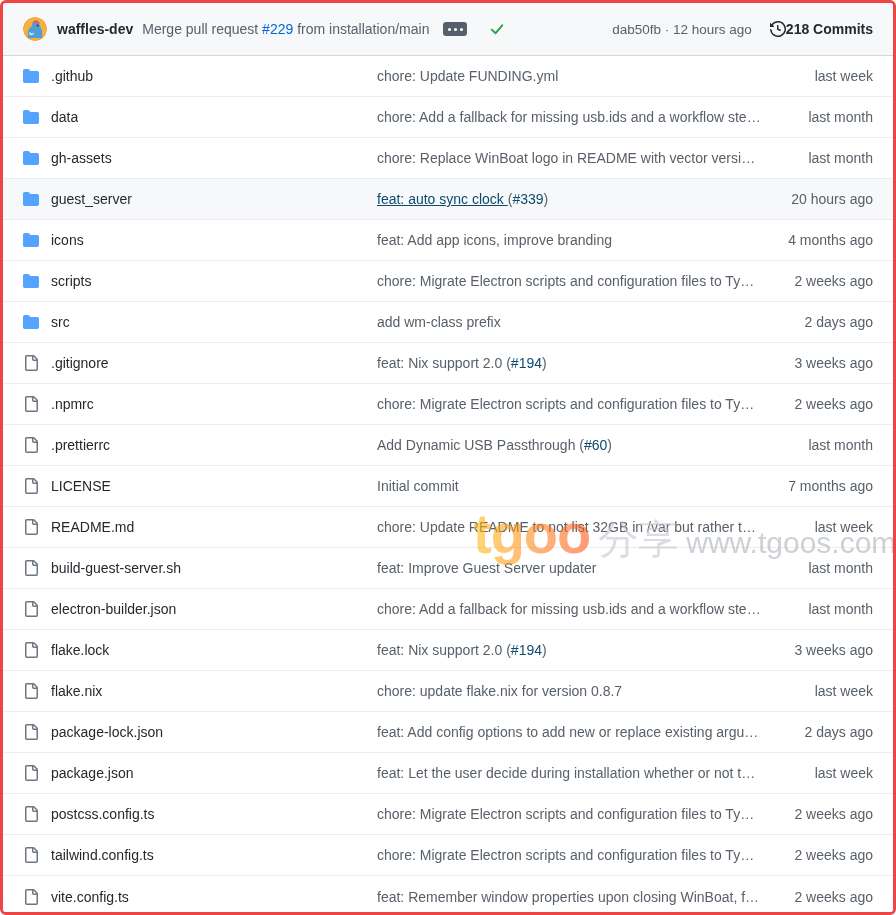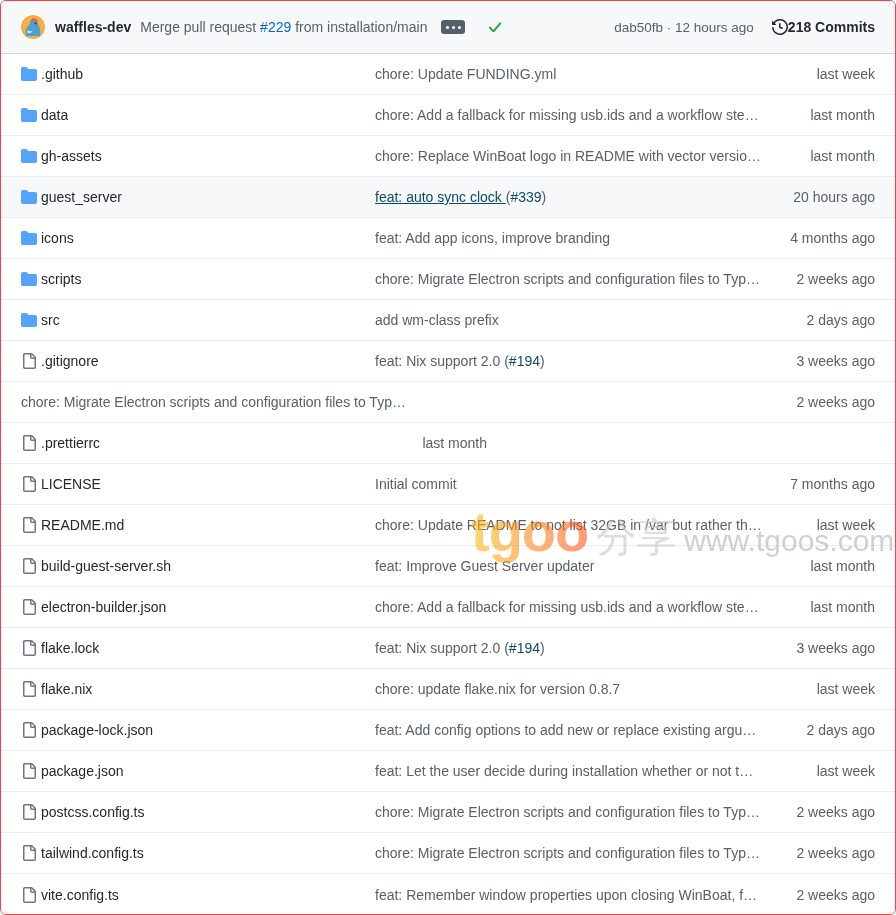--- a/index.html
+++ b/index.html
@@ -1,17 +1,17 @@
 <!DOCTYPE html>
 <html><head>
 <meta charset="utf-8">
 <style>
   html,body{margin:0;padding:0;background:#fff;font-family:"Liberation Sans",sans-serif;}
   .container{position:relative;width:896px;height:915px;box-sizing:border-box;
-    border:1px solid #ef4444;border-radius:6px;overflow:hidden;background:#fff;}
+    border:3px solid #ef4444;border-radius:6px;overflow:hidden;background:#fff;}
   
   .header{display:flex;align-items:center;height:53px;background:#f6f8fa;
     border-bottom:1px solid #d0d7de;padding:0 20px;box-sizing:border-box;}
   .avatar{width:24px;height:24px;border-radius:50%;overflow:hidden;flex:none;margin-right:10px;}
   .author{font-weight:bold;font-size:14px;color:#24292e;margin-right:9px;white-space:nowrap;}
   .head-msg{font-size:14px;color:#586069;white-space:nowrap;overflow:hidden;text-overflow:ellipsis;}
   .head-msg .link{color:#0366d6;text-decoration:none;}
   .ellipsis-btn{margin-left:14px;width:24px;height:14px;background:#57606a;border:none;
     border-radius:3px;display:inline-flex;align-items:center;justify-content:center;gap:3px;
     padding:0;cursor:pointer;flex:none;}
@@ -19,21 +19,21 @@
   .check{margin-left:22px;flex:none;display:flex;align-items:center;}
   .spacer{flex:1;}
   .meta{font-size:13.5px;color:#586069;margin-right:18px;white-space:nowrap;}
   .commits{display:flex;align-items:center;font-weight:bold;font-size:14px;
     color:#24292e;white-space:nowrap;cursor:pointer;}
   
   .row{display:flex;align-items:center;height:41px;box-sizing:border-box;
     border-bottom:1px solid #eaecef;padding:0 20px;font-size:14px;background:#fff;}
   .row:last-child{border-bottom:none;}
   .row.highlight{background:#f6f8fa;}
-  .cell-name{flex:0 0 354px;display:flex;align-items:center;gap:4px;min-width:0;}
+  .cell-name{flex:0 0 354px;display:flex;align-items:center;gap:12px;min-width:0;}
   .icon-slot{flex:none;display:flex;align-items:center;}
   .nm{color:#24292e;text-decoration:none;white-space:nowrap;overflow:hidden;
     text-overflow:ellipsis;cursor:pointer;}
   .cell-msg{flex:1;min-width:0;white-space:nowrap;overflow:hidden;text-overflow:ellipsis;
     color:#586069;cursor:pointer;}
   .cell-msg .link{color:#0c4a6e;text-decoration:none;}
   .cell-msg .u{text-decoration:underline;}
   .cell-date{flex:0 0 112px;text-align:right;color:#586069;white-space:nowrap;}
   
   .watermark{position:absolute;left:470px;top:498px;z-index:20;pointer-events:none;
@@ -183,33 +183,42 @@
               <path d="M2 1.75C2 .784 2.784 0 3.75 0h6.586c.464 0 .909.184 1.237.513l2.914 2.914c.329.328.513.773.513 1.237v9.586A1.75 1.75 0 0 1 13.25 16h-9.5A1.75 1.75 0 0 1 2 14.25Zm1.75-.25a.25.25 0 0 0-.25.25v12.5c0 .138.112.25.25.25h9.5a.25.25 0 0 0 .25-.25V6h-2.75A1.75 1.75 0 0 1 9 4.25V1.5Zm6.75.062V4.25c0 .138.112.25.25.25h2.688l-.011-.013-2.914-2.914-.013-.011Z"></path>
             </svg>
           </span>
       <a class="nm">.gitignore</a>
     </span>
     <span class="cell-msg"><span>feat: Nix support 2.0 (</span><span class="link">#194</span><span>)</span></span>
     <span class="cell-date">3 weeks ago</span>
   </div>
 
   <div class="row">
+    <span class="cell-name">
+      <span class="icon-slot">
+            <svg width="16" height="16" viewBox="0 0 16 16" fill="#6e7781">
+              <path d="M2 1.75C2 .784 2.784 0 3.75 0h6.586c.464 0 .909.184 1.237.513l2.914 2.914c.329.328.513.773.513 1.237v9.586A1.75 1.75 0 0 1 13.25 16h-9.5A1.75 1.75 0 0 1 2 14.25Zm1.75-.25a.25.25 0 0 0-.25.25v12.5c0 .138.112.25.25.25h9.5a.25.25 0 0 0 .25-.25V6h-2.75A1.75 1.75 0 0 1 9 4.25V1.5Zm6.75.062V4.25c0 .138.112.25.25.25h2.688l-.011-.013-2.914-2.914-.013-.011Z"></path>
+            </svg>
+          </span>
+      <a class="nm">.npmrc</a>
+    </span>
     <span class="cell-msg"><span>chore: Migrate Electron scripts and configuration files to Typ…</span></span>
     <span class="cell-date">2 weeks ago</span>
   </div>
 
   <div class="row">
     <span class="cell-name">
       <span class="icon-slot">
             <svg width="16" height="16" viewBox="0 0 16 16" fill="#6e7781">
               <path d="M2 1.75C2 .784 2.784 0 3.75 0h6.586c.464 0 .909.184 1.237.513l2.914 2.914c.329.328.513.773.513 1.237v9.586A1.75 1.75 0 0 1 13.25 16h-9.5A1.75 1.75 0 0 1 2 14.25Zm1.75-.25a.25.25 0 0 0-.25.25v12.5c0 .138.112.25.25.25h9.5a.25.25 0 0 0 .25-.25V6h-2.75A1.75 1.75 0 0 1 9 4.25V1.5Zm6.75.062V4.25c0 .138.112.25.25.25h2.688l-.011-.013-2.914-2.914-.013-.011Z"></path>
             </svg>
           </span>
       <a class="nm">.prettierrc</a>
     </span>
+    <span class="cell-msg"><span>Add Dynamic USB Passthrough (</span><span class="link">#60</span><span>)</span></span>
     <span class="cell-date">last month</span>
   </div>
 
   <div class="row">
     <span class="cell-name">
       <span class="icon-slot">
             <svg width="16" height="16" viewBox="0 0 16 16" fill="#6e7781">
               <path d="M2 1.75C2 .784 2.784 0 3.75 0h6.586c.464 0 .909.184 1.237.513l2.914 2.914c.329.328.513.773.513 1.237v9.586A1.75 1.75 0 0 1 13.25 16h-9.5A1.75 1.75 0 0 1 2 14.25Zm1.75-.25a.25.25 0 0 0-.25.25v12.5c0 .138.112.25.25.25h9.5a.25.25 0 0 0 .25-.25V6h-2.75A1.75 1.75 0 0 1 9 4.25V1.5Zm6.75.062V4.25c0 .138.112.25.25.25h2.688l-.011-.013-2.914-2.914-.013-.011Z"></path>
             </svg>
           </span>

